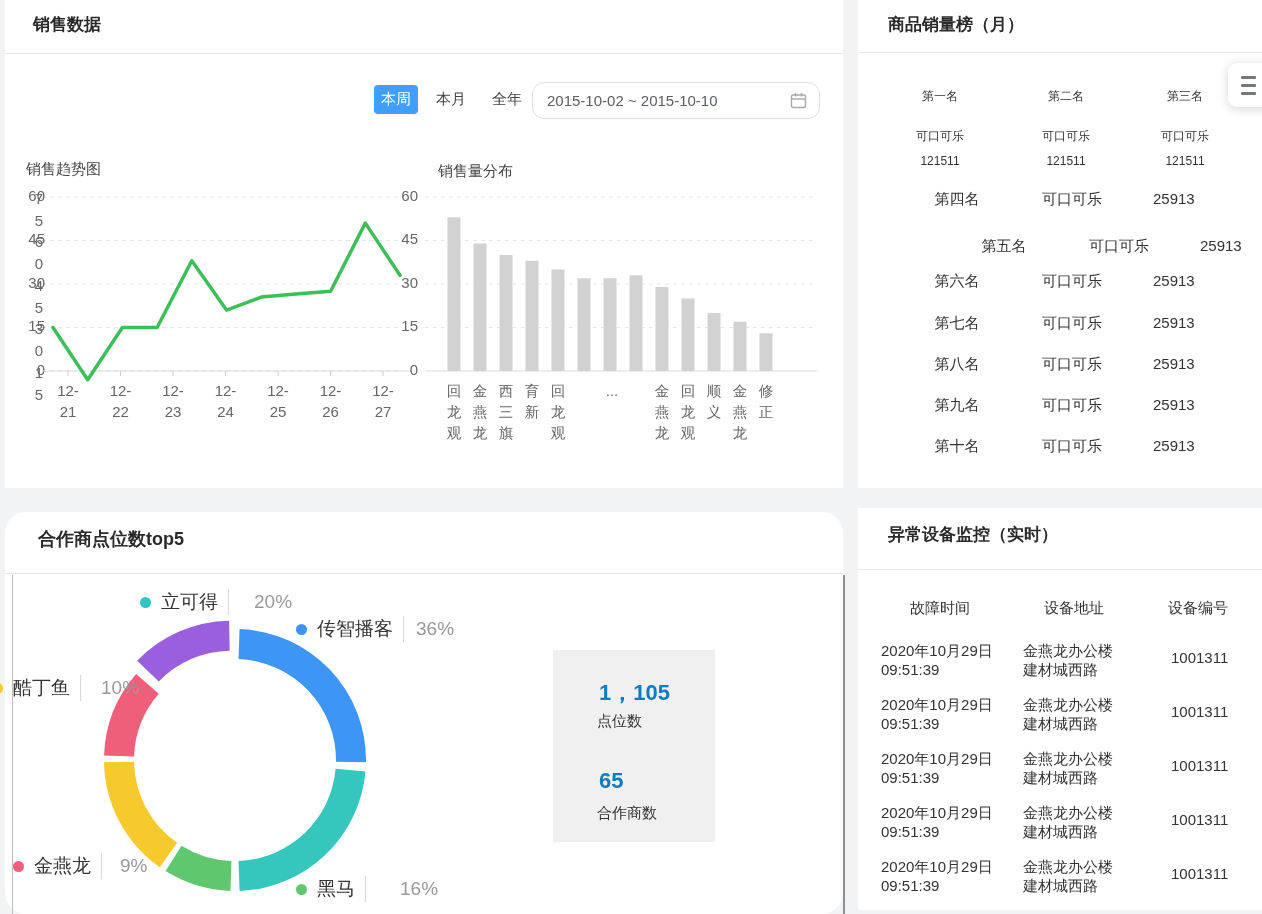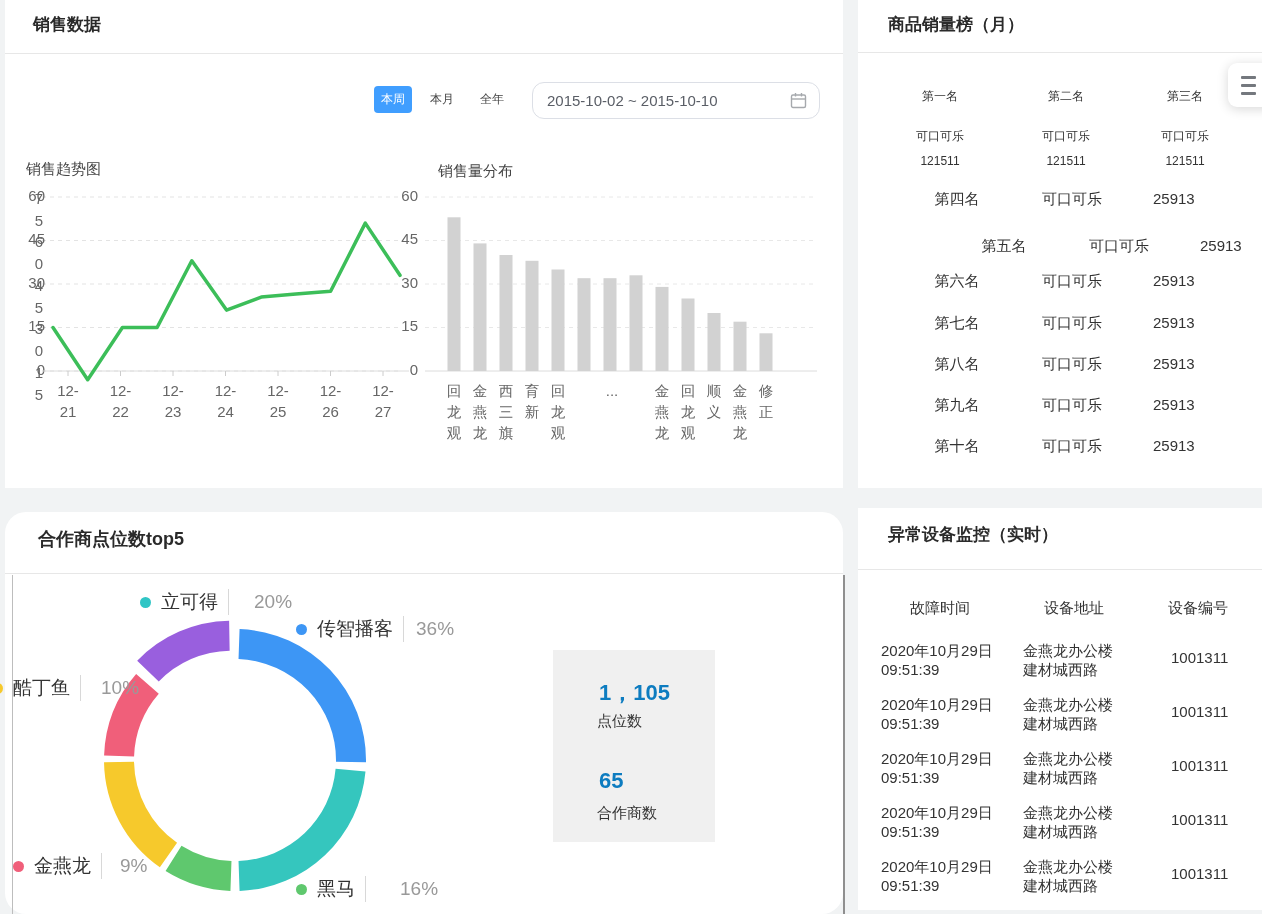--- a/index.html
+++ b/index.html
@@ -13,21 +13,21 @@
   .bl{left:5px;top:512px;width:838px;height:402px;border-radius:21px;}
   .br{left:858px;top:508px;width:462px;height:402px;}
   .tl h2{left:28px;top:13px;}
   .tr h2{left:30px;top:13px;}
   .bl h2{left:33px;top:15px;font-size:18px;}
   .br h2{left:30px;top:15px;}
   .tl .divider{top:53px;} .tr .divider{top:52px;}
   .bl .divider{top:61px;} .br .divider{top:61px;}
   
   .tabs{position:absolute;left:369px;top:85px;height:28px;display:flex;align-items:center;}
-  .tab{border:none;background:transparent;font-size:12px;color:#454545;cursor:pointer;
+  .tab{border:none;background:transparent;font-size:15px;color:#454545;cursor:pointer;
     padding:5px 8px;font-family:inherit;}
   .tab.active{background:#409EFF;color:#fff;border-radius:4px;padding:5px 7px;}
   .tab+.tab{margin-left:10px;}
   .datebox{position:absolute;left:527px;top:82px;width:286px;height:35px;border:1px solid #DCDFE6;
     border-radius:12px;background:#fff;}
   .datebox .val{position:absolute;left:14px;top:0;line-height:35px;font-size:15px;color:#5a5e66;}
   .datebox svg{position:absolute;right:12px;top:9px;}
   .subtitle{position:absolute;font-size:15px;color:#454545;}
   .t1{left:21px;top:160px;} .t2{left:433px;top:162px;}
   #tl-charts{position:absolute;left:0;top:0;}

